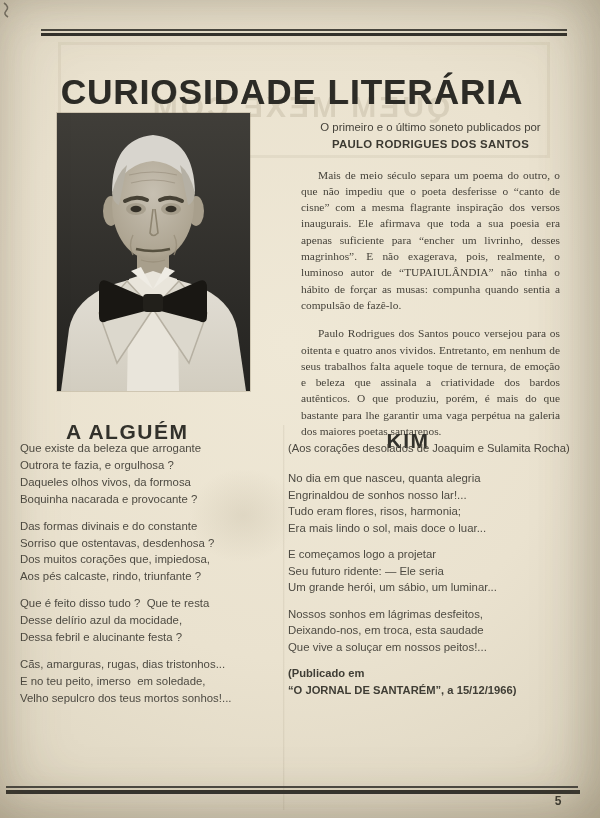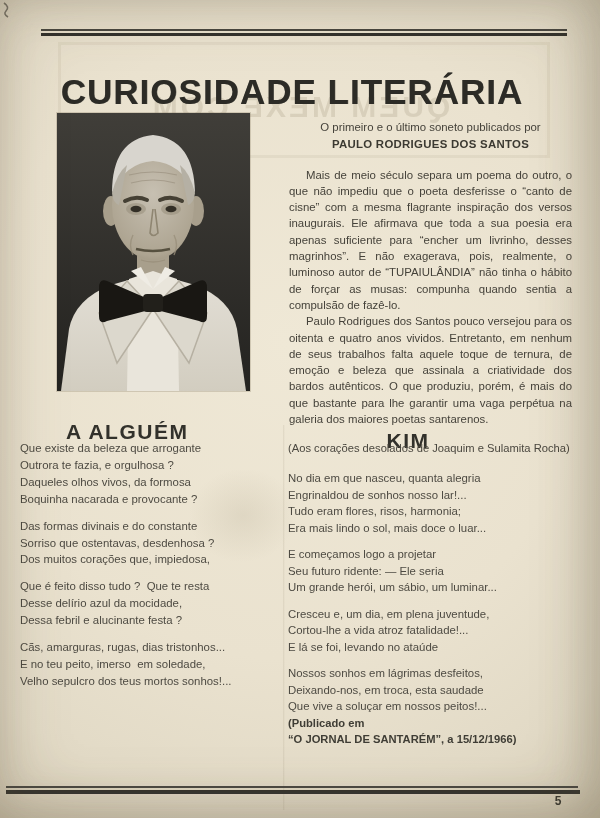--- a/index.html
+++ b/index.html
@@ -48,37 +48,37 @@
     font-size:35px; font-weight:700; letter-spacing:1px; color:#2c2b26;
     text-shadow:.4px .4px 0 rgba(44,43,38,.5);
   }
 
   .photo { position:absolute; left:57px; top:113px; width:193px; height:278px; outline:1px solid rgba(120,108,82,.25); }
 
   .intro { position:absolute; left:289px; top:119px; width:283px; font-size:11.4px; line-height:16.3px; color:#45423a; }
   .intro-lead { text-align:center; }
   .intro-author { text-align:center; font-weight:700; letter-spacing:.3px; color:#3b3931; margin-top:1px; }
   .intro-paras { margin-top:14px; }
-  .intro-paras p.para { margin:0; text-align:justify; text-indent:17px; }
+  .intro-paras p.para { margin:12px; text-align:justify; text-indent:17px;font-family:Liberation Serif, serif; }
 
   .poem-heading { position:absolute; font-size:21px; font-weight:700; letter-spacing:1.5px; color:#32312b; }
   .heading-left { left:66px; top:403px; }
   .heading-right { left:288px; top:412px; width:240px; text-align:center; }
 
   .dedication { position:absolute; left:288px; top:442px; width:284px; font-size:11.2px; color:#4a473f; }
 
   .poem { position:absolute; font-size:11.4px; color:#4d4a42; }
   .poem-left-body  { left:20px;  top:440px; width:262px; line-height:16.9px; }
   .poem-right-body { left:288px; top:470px; width:284px; line-height:16.5px; }
   .stanza { margin:0 0 10px 0; }
   .stanza:last-child { margin-bottom:0; }
   .poem-line { white-space:pre; }
 
   .credit-left { padding-left:16px; font-weight:700; color:#3f3d35; font-size:11.2px; margin-top:0; }
-  .credit-right { margin-top:0; font-weight:700; color:#3f3d35; font-size:11.2px; line-height:16.5px; }
+  .credit-right { margin-top:10px; font-weight:700; color:#3f3d35; font-size:11.2px; line-height:16.5px; }
 
   .page-number { position:absolute; left:546px; top:794px; width:24px; text-align:center; font-weight:700; font-size:12px; color:#393831; }
 </style>
 </head>
 <body>
 
 <div class="page">
 
   <svg class="pen-mark" width="16" height="20" viewBox="0 0 16 20">
     <path d="M3,2 Q9,6 5,10 Q2,13 7,16" fill="none" stroke="#55524a" stroke-width="1.6"></path>
@@ -173,20 +173,21 @@
         <div class="stanza">
           <div class="poem-line">Que existe da beleza que arrogante</div>
           <div class="poem-line">Outrora te fazia, e orgulhosa ?</div>
           <div class="poem-line">Daqueles olhos vivos, da formosa</div>
           <div class="poem-line">Boquinha nacarada e provocante ?</div>
         </div>
         <div class="stanza">
           <div class="poem-line">Das formas divinais e do constante</div>
           <div class="poem-line">Sorriso que ostentavas, desdenhosa ?</div>
           <div class="poem-line">Dos muitos corações que, impiedosa,</div>
+          <div class="poem-line">Aos pés calcaste, rindo, triunfante ?</div>
         </div>
         <div class="stanza">
           <div class="poem-line">Que é feito disso tudo ?  Que te resta</div>
           <div class="poem-line">Desse delírio azul da mocidade,</div>
           <div class="poem-line">Dessa febril e alucinante festa ?</div>
         </div>
         <div class="stanza">
           <div class="poem-line">Cãs, amarguras, rugas, dias tristonhos...</div>
           <div class="poem-line">E no teu peito, imerso  em soledade,</div>
           <div class="poem-line">Velho sepulcro dos teus mortos sonhos!...</div>
@@ -201,25 +202,20 @@
         <div class="stanza">
           <div class="poem-line">No dia em que nasceu, quanta alegria</div>
           <div class="poem-line">Engrinaldou de sonhos nosso lar!...</div>
           <div class="poem-line">Tudo eram flores, risos, harmonia;</div>
           <div class="poem-line">Era mais lindo o sol, mais doce o luar...</div>
         </div>
         <div class="stanza">
           <div class="poem-line">E começamos logo a projetar</div>
           <div class="poem-line">Seu futuro ridente: — Ele seria</div>
           <div class="poem-line">Um grande herói, um sábio, um luminar...</div>
-        </div>
-        <div class="stanza">
-          <div class="poem-line">Cresceu e, um dia, em plena juventude,</div>
-          <div class="poem-line">Cortou-lhe a vida atroz fatalidade!...</div>
-          <div class="poem-line">E lá se foi, levando no ataúde</div>
         </div>
         <div class="stanza">
           <div class="poem-line">Nossos sonhos em lágrimas desfeitos,</div>
           <div class="poem-line">Deixando-nos, em troca, esta saudade</div>
           <div class="poem-line">Que vive a soluçar em nossos peitos!...</div>
         </div>
       </div>
     <div class="credit-right">
       <div>(Publicado em</div>
       <div>“O JORNAL DE SANTARÉM”, a 15/12/1966)</div>

